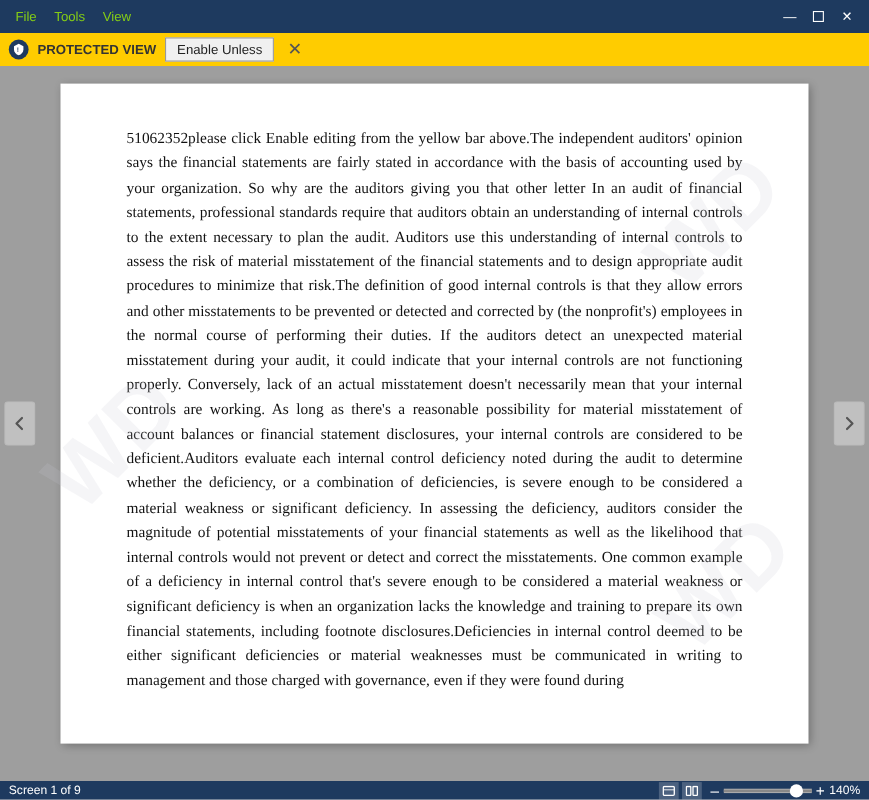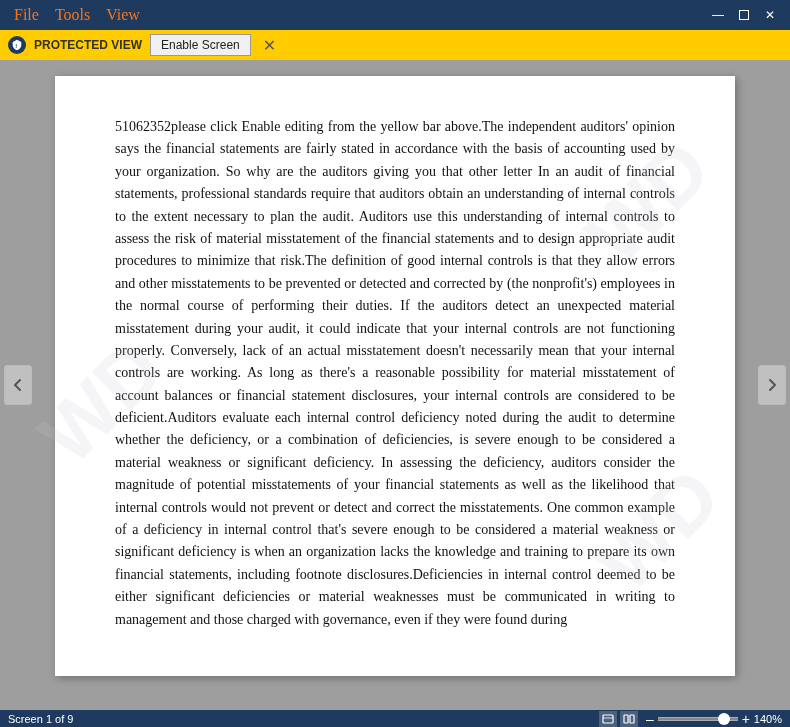--- a/index.html
+++ b/index.html
@@ -26,25 +26,24 @@
     .title-bar-left {
       display: flex;
       align-items: center;
       gap: 16px;
     }
     .title-bar-menu {
       display: flex;
       gap: 4px;
     }
     .title-bar-menu span {
-      color: #f97316;
-      font-size: 16px;
+      color: #84cc16;
+      font-size: 12px;
       padding: 2px 6px;
       cursor: pointer;
-      font-family: Liberation Serif, serif;
     }
     .title-bar-title {
       color: #fff;
       font-size: 12px;
       position: absolute;
       left: 50%;
       transform: translateX(-50%);
       white-space: nowrap;
     }
     .title-bar-controls {
@@ -277,21 +276,21 @@
 </div>
 
 <div class="protected-bar">
   <div class="protected-icon">
     <svg viewBox="0 0 12 14" fill="none" xmlns="http://www.w3.org/2000/svg">
       <path d="M6 1L1 3.5V7c0 2.8 2.1 5.4 5 6 2.9-.6 5-3.2 5-6V3.5L6 1z" fill="#fff"></path>
       <text x="4" y="10" fill="#1e3a5f" font-size="7" font-weight="bold">!</text>
     </svg>
   </div>
   <span class="protected-label">PROTECTED VIEW</span>
-  <button class="enable-editing-btn">Enable Screen</button>
+  <button class="enable-editing-btn">Enable Unless</button>
   <button class="close-bar-btn">✕</button>
 </div>
 
 <div class="doc-container">
 
   <div class="side-arrow left">
     <svg viewBox="0 0 14 14" fill="none" xmlns="http://www.w3.org/2000/svg">
       <path d="M9 2L4 7l5 5" stroke="#555" stroke-width="2" stroke-linecap="round" stroke-linejoin="round"></path>
     </svg>
   </div>

